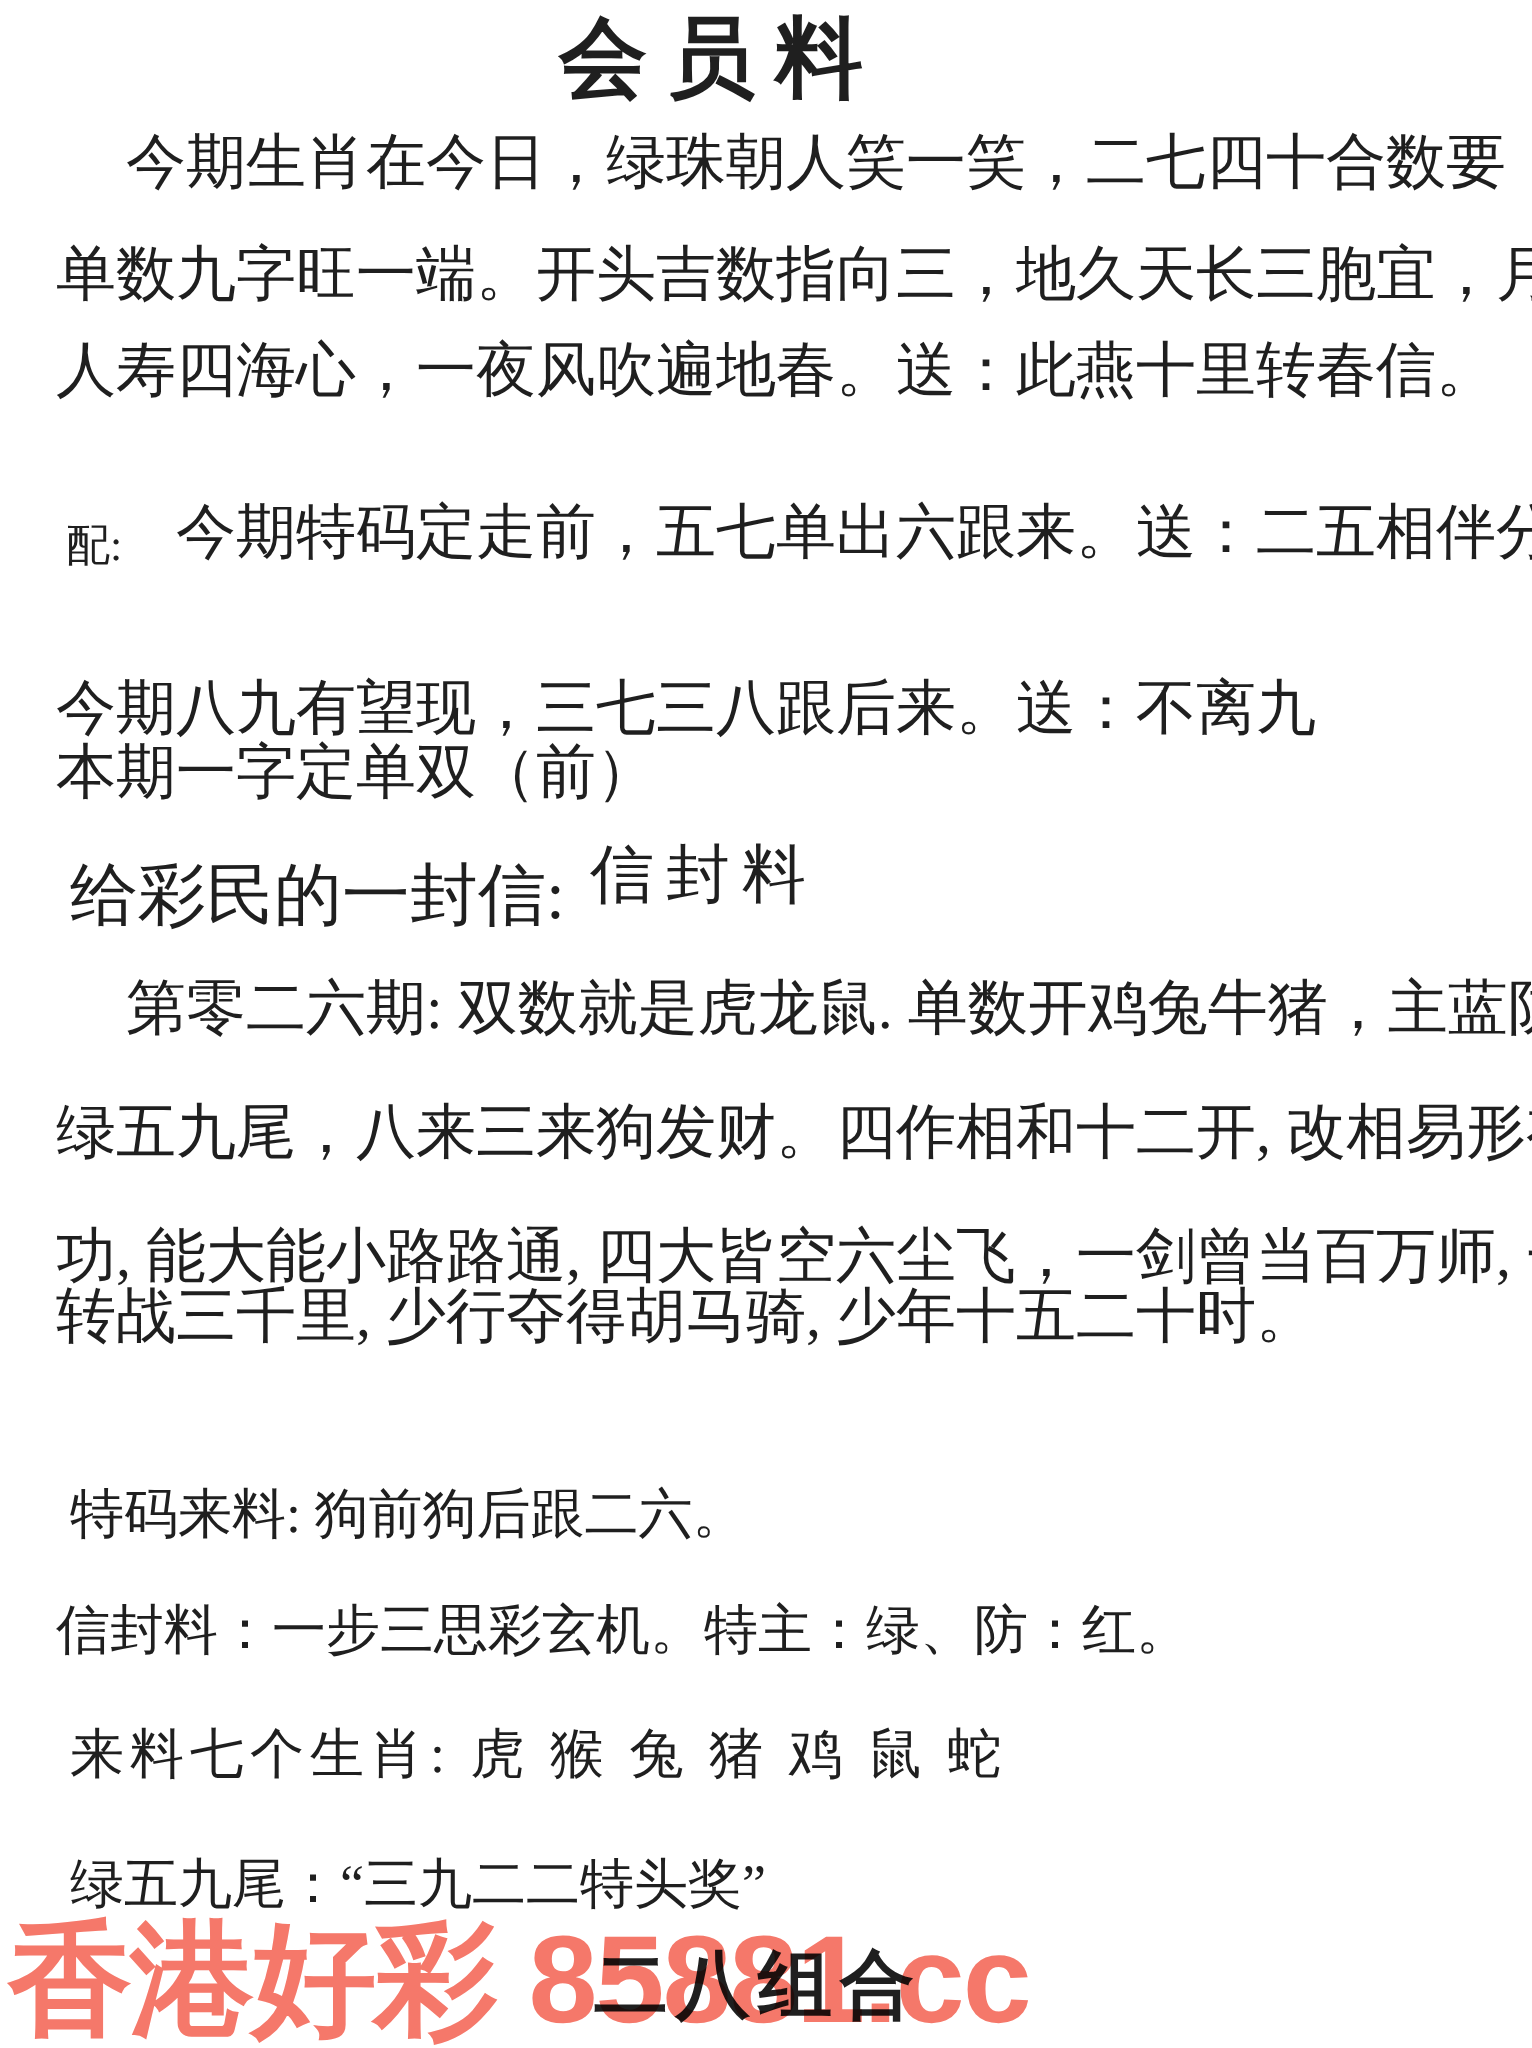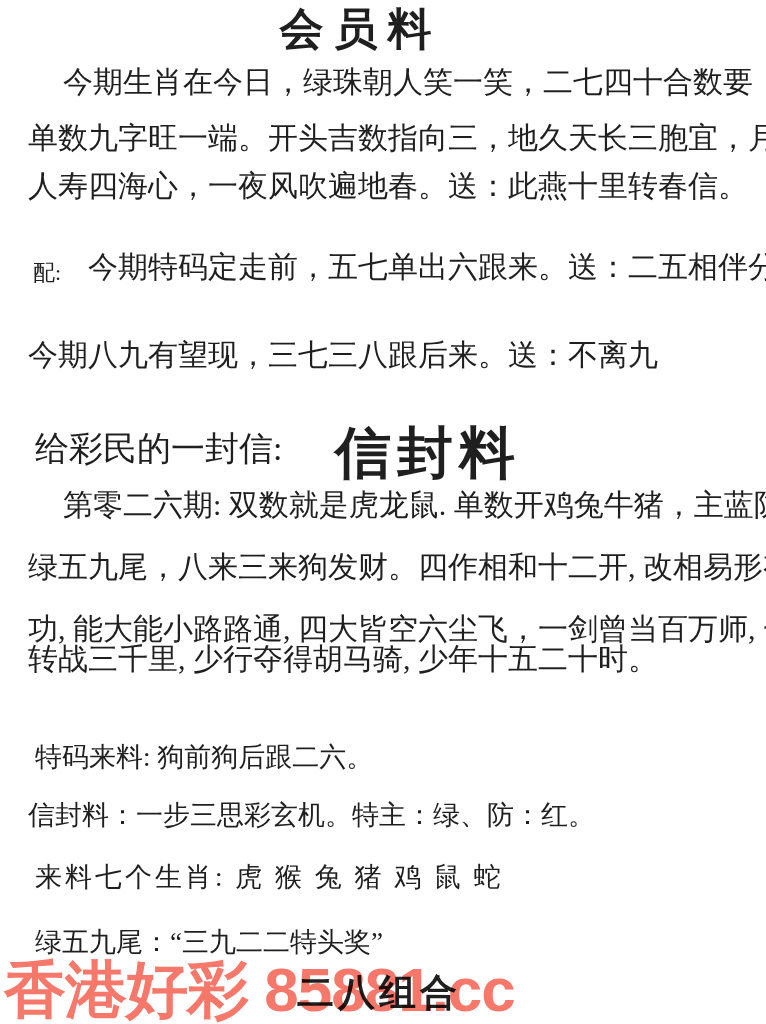--- a/index.html
+++ b/index.html
@@ -32,25 +32,24 @@
     position:absolute;
     left:0;right:45px;
     text-align:center;
     font-size:44px;
     font-weight:600;
     letter-spacing:10px;
     color:var(--ink);
   }
   .sub-title{
     position:absolute;
-    font-size:56px;
-    font-weight:700;
+    font-size:32px;
+    font-weight:400;
     letter-spacing:6px;
     color:var(--ink);
-    margin-left:40px;
   }
   .small{
     font-size:27px;
   }
   .tiny-label{
     position:absolute;
     font-size:22px;
     color:var(--ink);
     white-space:nowrap;
   }
@@ -85,20 +84,21 @@
   <div class="line" style="left:28px;top:120px;">单数九字旺一端。开头吉数指向三，地久天长三胞宜，月圆</div>
 
   <div class="line" style="left:28px;top:168px;">人寿四海心，一夜风吹遍地春。送：此燕十里转春信。</div>
 
   <div class="tiny-label" style="left:33px;top:258px;">配:</div>
 
   <div class="line" style="left:88px;top:249px;">今期特码定走前，五七单出六跟来。送：二五相伴分。</div>
 
   <div class="line" style="left:28px;top:309px;margin-top:28px;">今期八九有望现，三七三八跟后来。送：不离九</div>
 
+  <div class="line" style="left:28px;top:369px;">本期一字定单双（前）</div>
 
   <div class="line" style="left:35px;top:429px;font-size:34px;">给彩民的一封信:</div>
 
   <div class="sub-title" style="left:295px;top:416px;">信封料</div>
 
   <div class="line" style="left:63px;top:487px;">第零二六期: 双数就是虎龙鼠. 单数开鸡兔牛猪，主蓝防</div>
 
   <div class="line" style="left:28px;top:549px;">绿五九尾，八来三来狗发财。四作相和十二开, 改相易形有奇</div>
 
   <div class="line" style="left:28px;top:611px;">功, 能大能小路路通, 四大皆空六尘飞，一剑曾当百万师, 一身</div>

